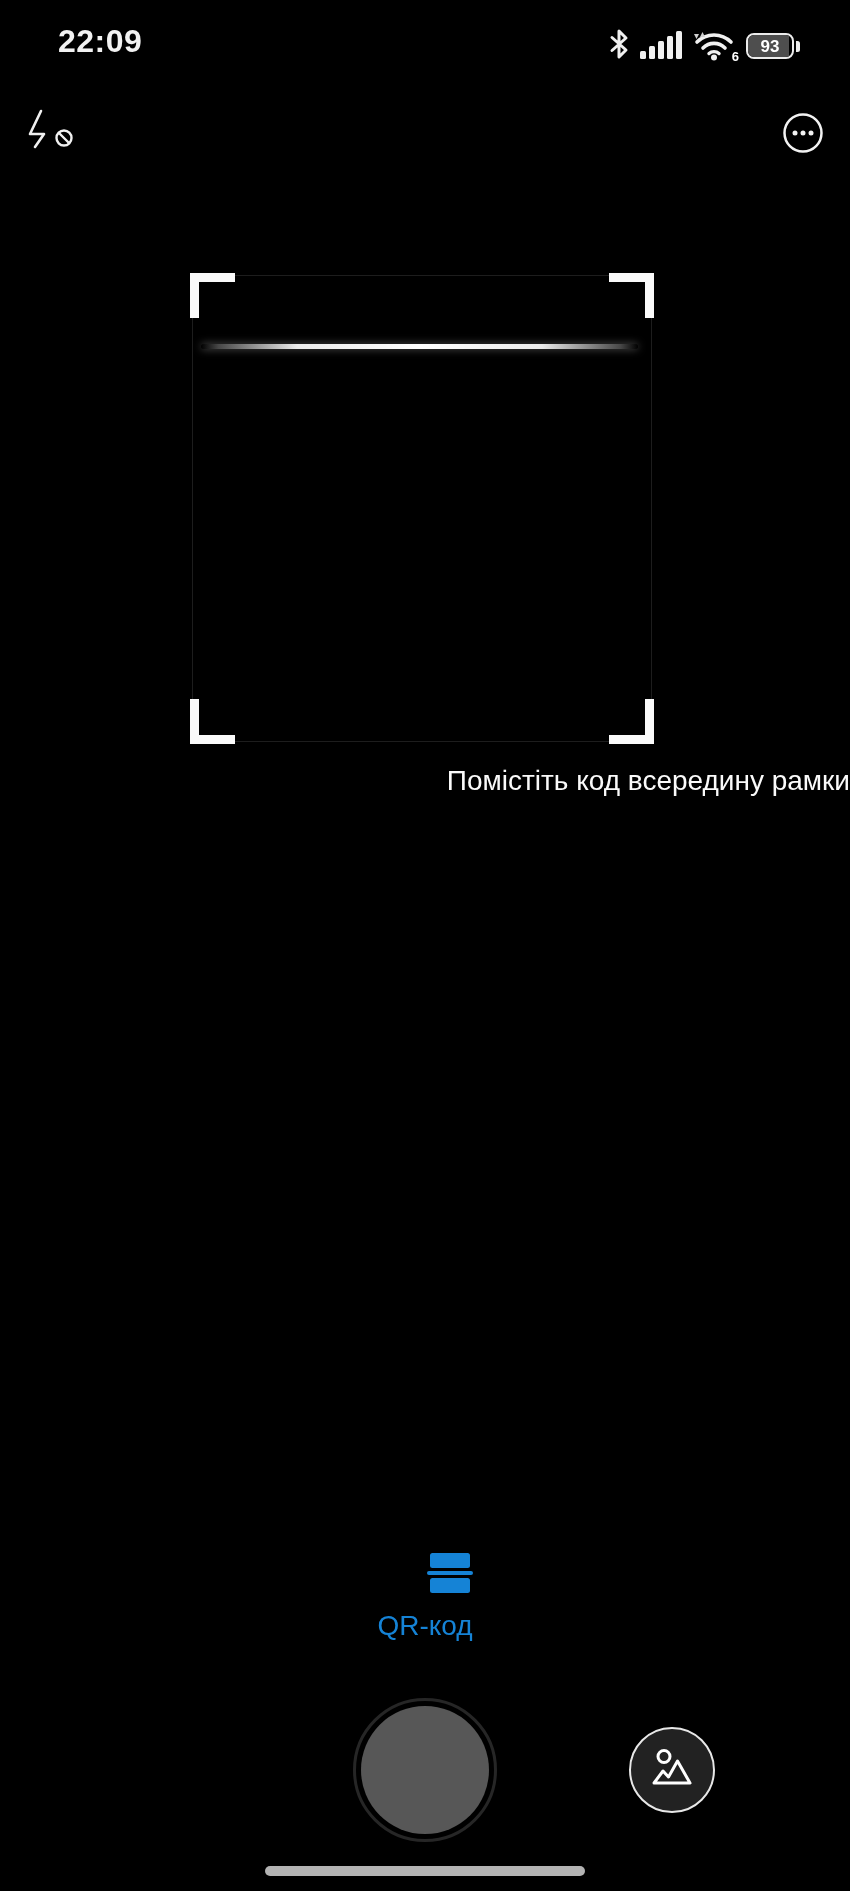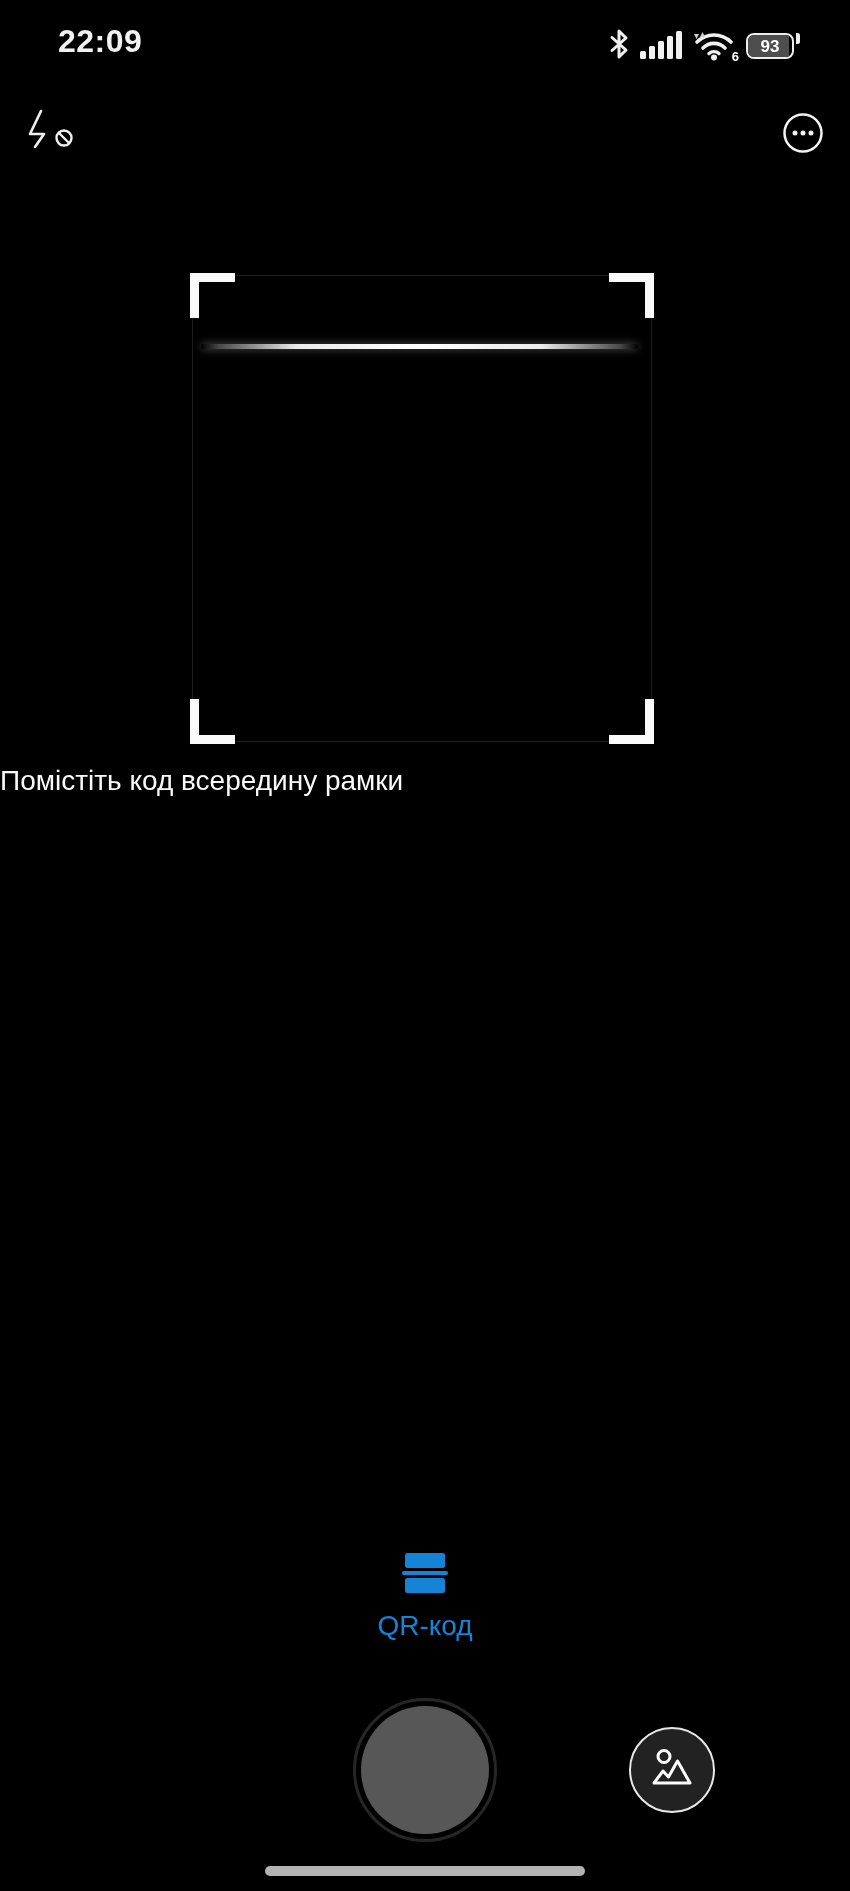--- a/index.html
+++ b/index.html
@@ -12,21 +12,21 @@
   
   .clock{position:absolute;left:38px;top:25px;font-size:32px;font-weight:600;
          color:#f2f2f2;letter-spacing:.5px;line-height:1;margin-left:20px;}
   .status-icons{position:absolute;top:29px;right:50px;height:34px;
                 display:flex;align-items:center;gap:10px;}
   .wifi-wrap{position:relative;width:42px;height:34px;}
   .wifi-wrap svg{position:absolute;left:0;top:2px;}
   .wifi-std{position:absolute;right:-3px;bottom:0;font-size:13px;font-weight:700;
             color:#fff;line-height:1;}
   .wifi-arrows{position:absolute;left:-1px;bottom:1px;}
-  .battery{display:flex;}
+  .battery{display:flex;align-items:center;}
   .battery-body{box-sizing:border-box;width:48px;height:26px;border:2.5px solid #ececec;
     border-radius:8px;position:relative;overflow:hidden;
     display:flex;align-items:center;justify-content:center;}
   .battery-fill{position:absolute;top:0;bottom:0;left:0;width:93%;background:#4e4e4e;}
   .battery-pct{position:relative;font-size:17px;font-weight:700;color:#fff;line-height:1;}
   .battery-nub{width:4px;height:11px;background:#ececec;border-radius:0 2.5px 2.5px 0;margin-left:2px;}
 
   
   .flash-btn{position:absolute;left:22px;top:100px;width:56px;height:52px;}
   .more-btn{position:absolute;left:782px;top:112px;width:42px;height:42px;}
@@ -38,27 +38,27 @@
   .corner.tl{left:-2px;top:-2px;border-left:9px solid #fafafa;border-top:9px solid #fafafa;}
   .corner.tr{right:-2px;top:-2px;border-right:9px solid #fafafa;border-top:9px solid #fafafa;}
   .corner.bl{left:-2px;bottom:-2px;border-left:9px solid #fafafa;border-bottom:9px solid #fafafa;}
   .corner.br{right:-2px;bottom:-2px;border-right:9px solid #fafafa;border-bottom:9px solid #fafafa;}
   .scan-line{position:absolute;left:9px;right:14px;top:69px;height:5px;border-radius:3px;
     background:linear-gradient(90deg,
       rgba(255,255,255,0) 0%, rgba(130,130,130,.55) 4%,
       rgba(255,255,255,.92) 22%, #ffffff 50%, rgba(255,255,255,.92) 78%,
       rgba(130,130,130,.55) 96%, rgba(255,255,255,0) 100%);
     box-shadow:0 0 9px rgba(255,255,255,.35);}
-  .scan-hint{position:absolute;left:0;right:0;top:764px;text-align:left;
+  .scan-hint{position:absolute;left:0;right:0;top:764px;text-align:right;
              font-size:28px;color:#fafafa;line-height:34px;}
 
   
   .mode-switcher{position:absolute;left:0;right:0;top:1553px;
                  display:flex;flex-direction:column;align-items:center;}
-  .qr-mode-btn{display:flex;flex-direction:column;align-items:center;}
+  .qr-mode-btn{display:flex;flex-direction:column;align-items:flex-end;}
   .qr-icon{display:flex;flex-direction:column;align-items:center;gap:3px;}
   .qr-bar{width:40px;height:15px;border-radius:2.5px;background:var(--accent,#1583d6);}
   .qr-mid{width:46px;height:3.5px;border-radius:2px;background:var(--accent,#1583d6);}
   .mode-label{margin-top:19px;font-size:28px;color:var(--accent,#1583d6);line-height:1;}
 
   
   .shutter{position:absolute;left:353px;top:1698px;width:144px;height:144px;
            box-sizing:border-box;border:3px solid #262626;border-radius:50%;background:#000;}
   .shutter-inner{position:absolute;inset:5px;border-radius:50%;background:#575757;}
   .gallery-btn{position:absolute;left:629px;top:1727px;width:86px;height:86px;

